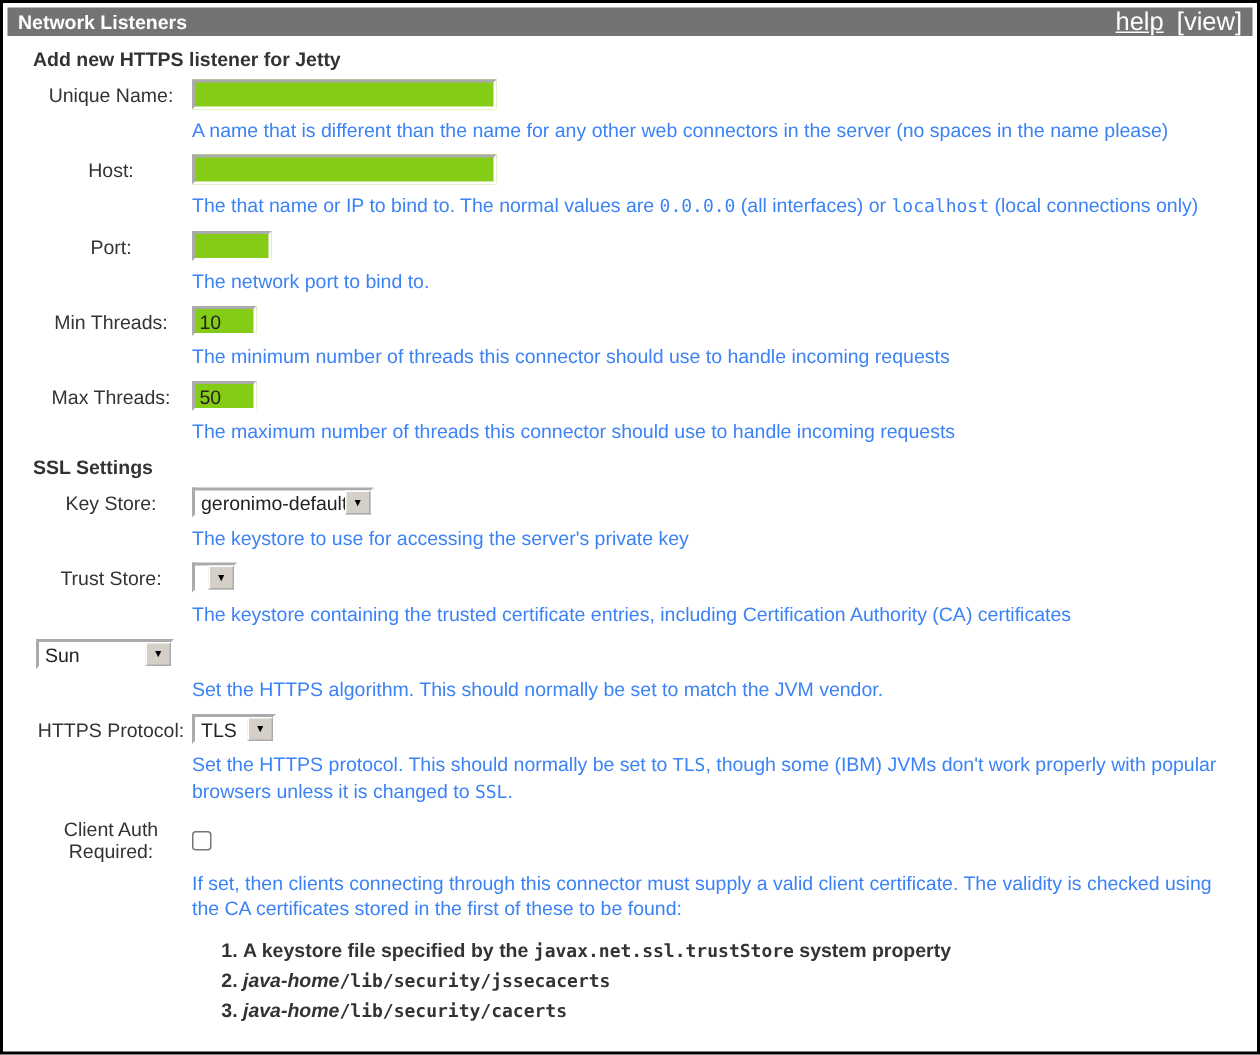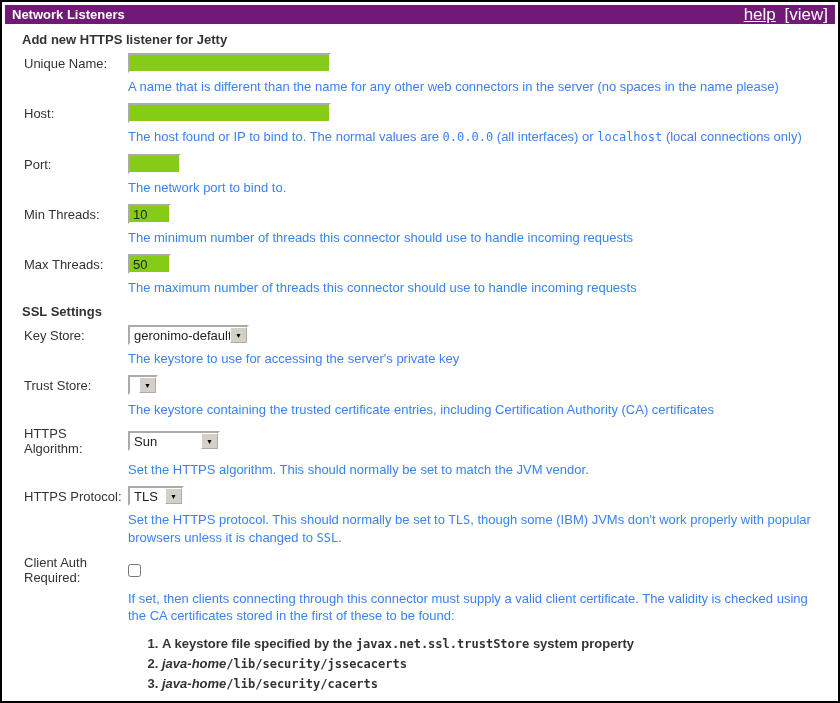--- a/index.html
+++ b/index.html
@@ -10,21 +10,21 @@
     border: 2px solid #000;
     padding: 3px;
     overflow: hidden;
     font-family: "Liberation Sans", sans-serif;
     font-size: 13px;
     color: #333;
   }
   
   .titlebar {
     height: 19px;
-    background: #701a75;
+    background: #737373;
     color: #fff;
     display: flex;
     align-items: center;
     justify-content: space-between;
     padding: 0 7px;
     margin-bottom: 8px;
     gap: 11px;
   }
   .titlebar .title { font-weight: bold; font-size: 13px; }
   .titlebar .links { font-size: 17px; }
@@ -37,21 +37,21 @@
   }
   
   .frow {
     display: grid;
     grid-template-columns: 100px 1fr;
     column-gap: 4px;
     margin-left: 19px;
     align-items: center;
     margin-bottom: 1px;
   }
-  .lbl { text-align: left; color: #333; }
+  .lbl { text-align: center; color: #333; }
   .desc {
     margin: 5px 0 8px 123px;
     max-width: 688px;
     line-height: 17px;
     color: #3b82f6;
   }
   .mono { font-family: "DejaVu Sans Mono", monospace; font-size: 12px; }
   .italic { font-style: italic; }
   
   .tin {
@@ -114,21 +114,21 @@
 <div class="frow">
   <span class="lbl">Unique Name:</span>
   <span><input type="text" class="tin w200" value="" style=""></span>
 </div>
 <div class="desc">A name that is different than the name for any other web connectors in the server (no spaces in the name please)</div>
 
 <div class="frow">
   <span class="lbl">Host:</span>
   <span><input type="text" class="tin w200" value="" style=""></span>
 </div>
-<div class="desc"><span>The host found or IP to bind to. The normal values are </span><span class="mono">0.0.0.0</span><span> (all interfaces) or </span><span class="mono">localhost</span><span> (local connections only)</span></div>
+<div class="desc"><span>The that name or IP to bind to. The normal values are </span><span class="mono">0.0.0.0</span><span> (all interfaces) or </span><span class="mono">localhost</span><span> (local connections only)</span></div>
 
 <div class="frow">
   <span class="lbl">Port:</span>
   <span><input type="text" class="tin w52" value="" style=""></span>
 </div>
 <div class="desc">The network port to bind to.</div>
 
 <div class="frow">
   <span class="lbl">Min Threads:</span>
   <span><input type="text" class="tin w44" value="10" style=""></span>
@@ -159,21 +159,20 @@
   <span>
     <span class="sel selw-truststore">
       <span class="sel-text"></span>
       <span class="sel-btn">▼</span>
     </span>
   </span>
 </div>
 <div class="desc">The keystore containing the trusted certificate entries, including Certification Authority (CA) certificates</div>
 
 <div class="frow">
-  <span class="lbl">HTTPS Algorithm:</span>
   <span>
     <span class="sel selw-algorithm">
       <span class="sel-text">Sun</span>
       <span class="sel-btn">▼</span>
     </span>
   </span>
 </div>
 <div class="desc">Set the HTTPS algorithm. This should normally be set to match the JVM vendor.</div>
 
 <div class="frow">

